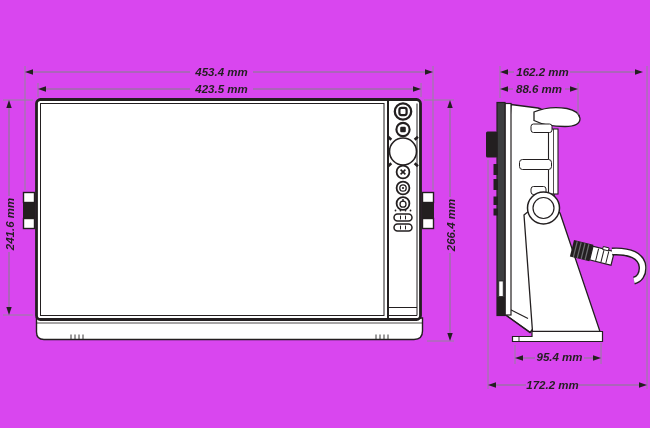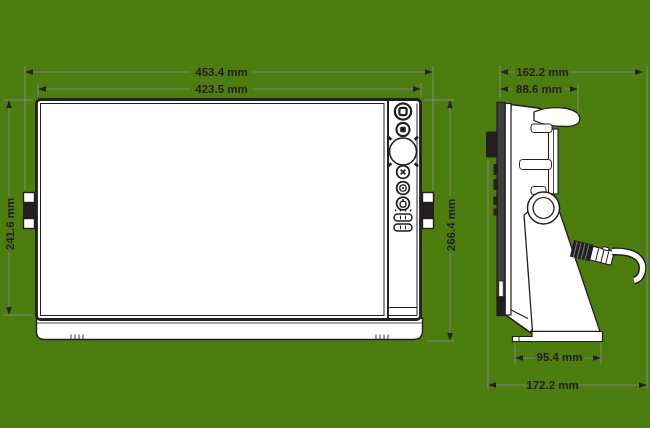--- a/index.html
+++ b/index.html
@@ -1,16 +1,16 @@
 <!DOCTYPE html>
 <html><head>
 <meta charset="utf-8">
 <style>
   html,body{margin:0;padding:0;background:#fff;}
-  .canvas{position:relative;width:650px;height:428px;background:#4d7c0f;overflow:hidden;}
+  .canvas{position:relative;width:650px;height:428px;background:#d946ef;overflow:hidden;font-style:italic;}
   svg{display:block;}
   .dim-line{stroke:#808285;stroke-width:1;fill:none;}
   .ext-line{stroke:#8a8c8e;stroke-width:0.9;fill:none;}
   .arrow{fill:#231f20;stroke:none;}
   .ink{stroke:#231f20;fill:none;}
   .ink-fill{stroke:#231f20;fill:#ffffff;}
   .solid{fill:#231f20;stroke:none;}
   text.dim{font-family:"Liberation Sans",sans-serif;font-size:11.5px;font-weight:700;fill:#231f20;text-anchor:middle;}
 </style>
 </head>

